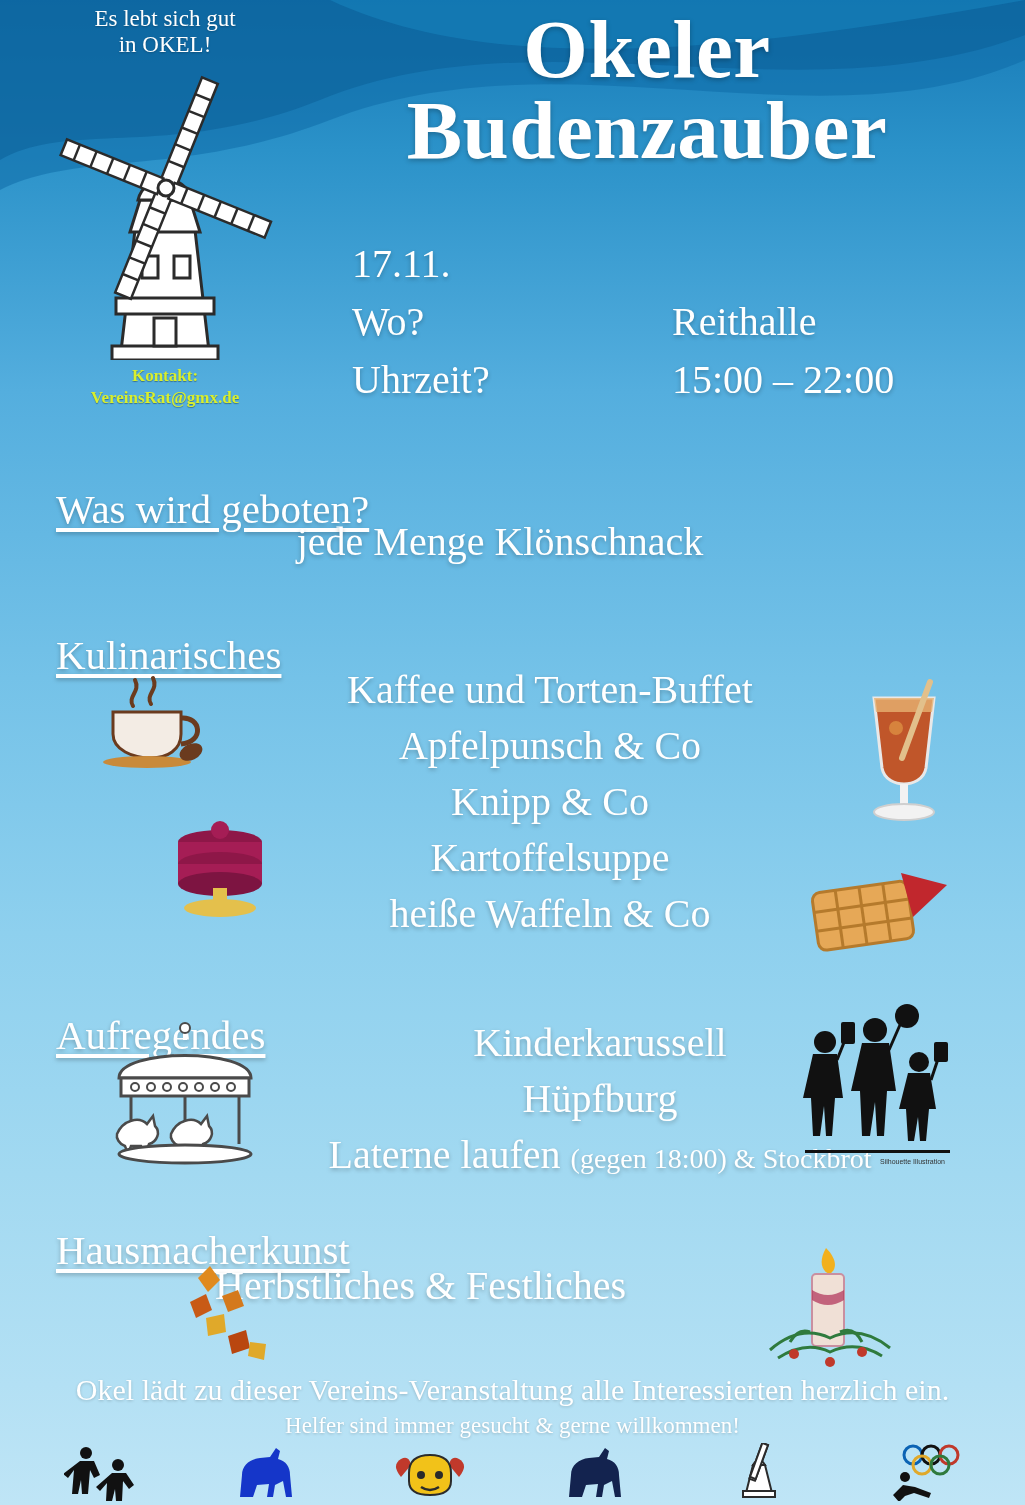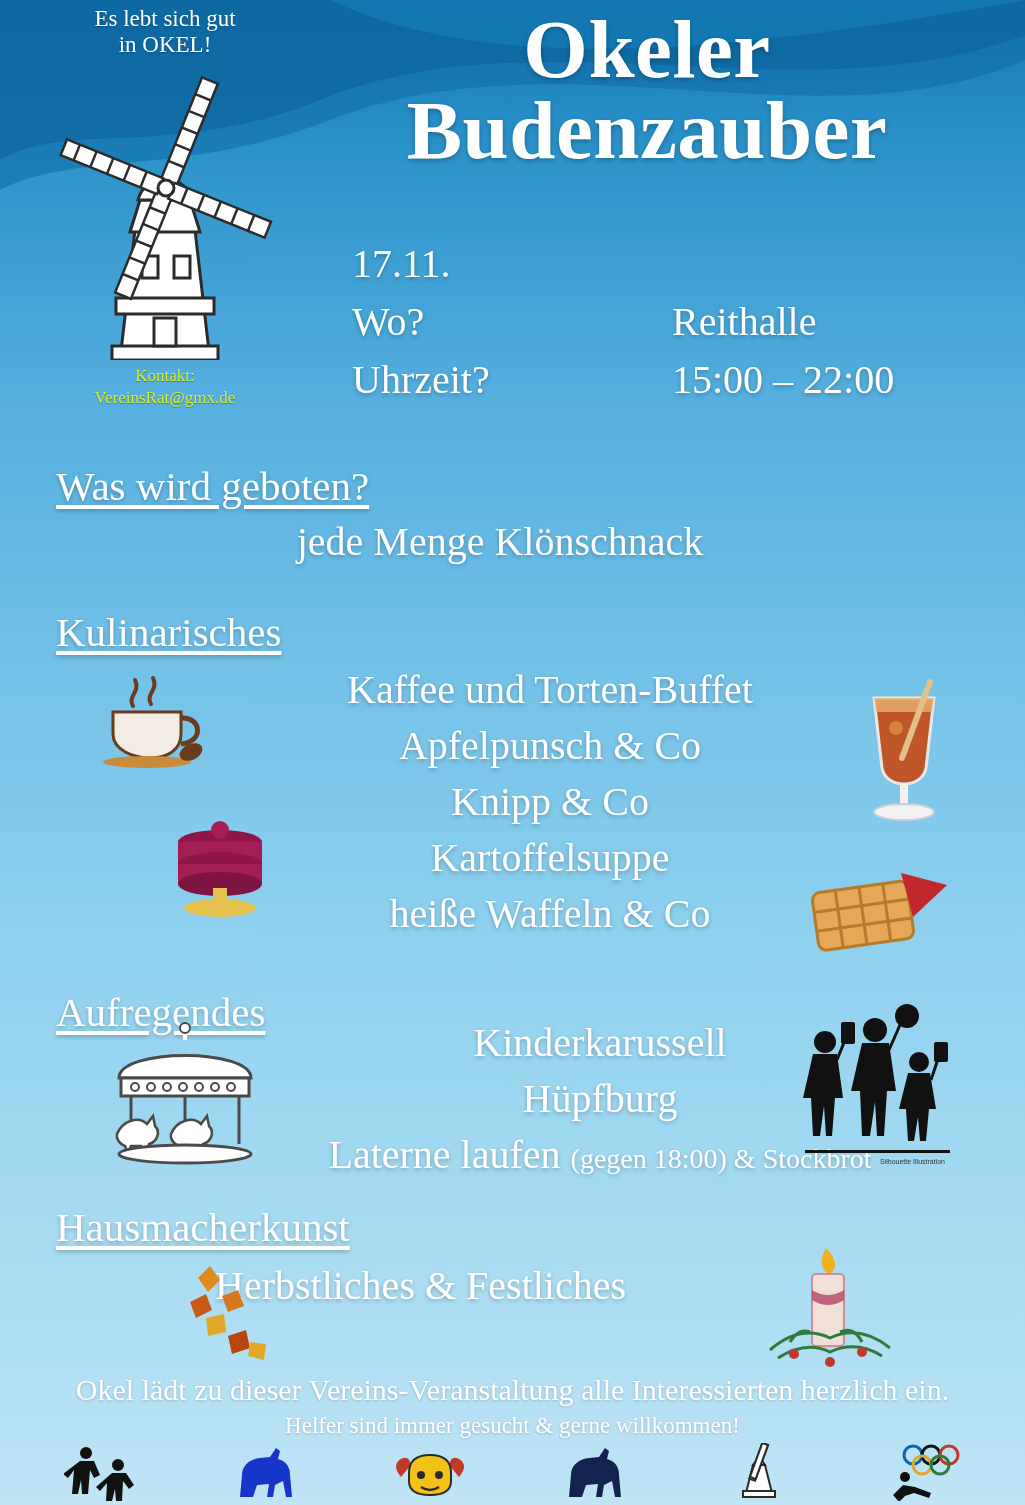--- a/index.html
+++ b/index.html
@@ -49,21 +49,21 @@
     text-shadow: 0 1px 2px rgba(0,0,0,.25);
   }
   .windmill {
     margin-top: 2px;
   }
   .contact {
     margin-top: 2px;
     font-size: 17px;
     line-height: 1.2;
     color: #d8ef2e;
-    font-weight: 400;
+    font-weight: 700;
     text-shadow: 0 1px 1px rgba(0,0,0,.35);
   }
 
   .title {
     position: absolute;
     top: 6px;
     left: 291px;
     width: 712px;
     text-align: center;
     font-weight: 700;
@@ -86,20 +86,21 @@
   .facts-q { width: 320px; }
   .facts-a { flex: 1; }
 
   
   .section-head {
     position: absolute;
     font-size: 41px;
     text-decoration: underline;
     text-underline-offset: 5px;
     text-shadow: 0 2px 4px rgba(0,0,0,.25);
+    margin-top: 23px;
   }
   .lines {
     position: absolute;
     font-size: 40px;
     line-height: 1.40;
     text-align: center;
     text-shadow: 0 2px 4px rgba(0,0,0,.25);
   }
   .small-inline { font-size: 28px; }
 

